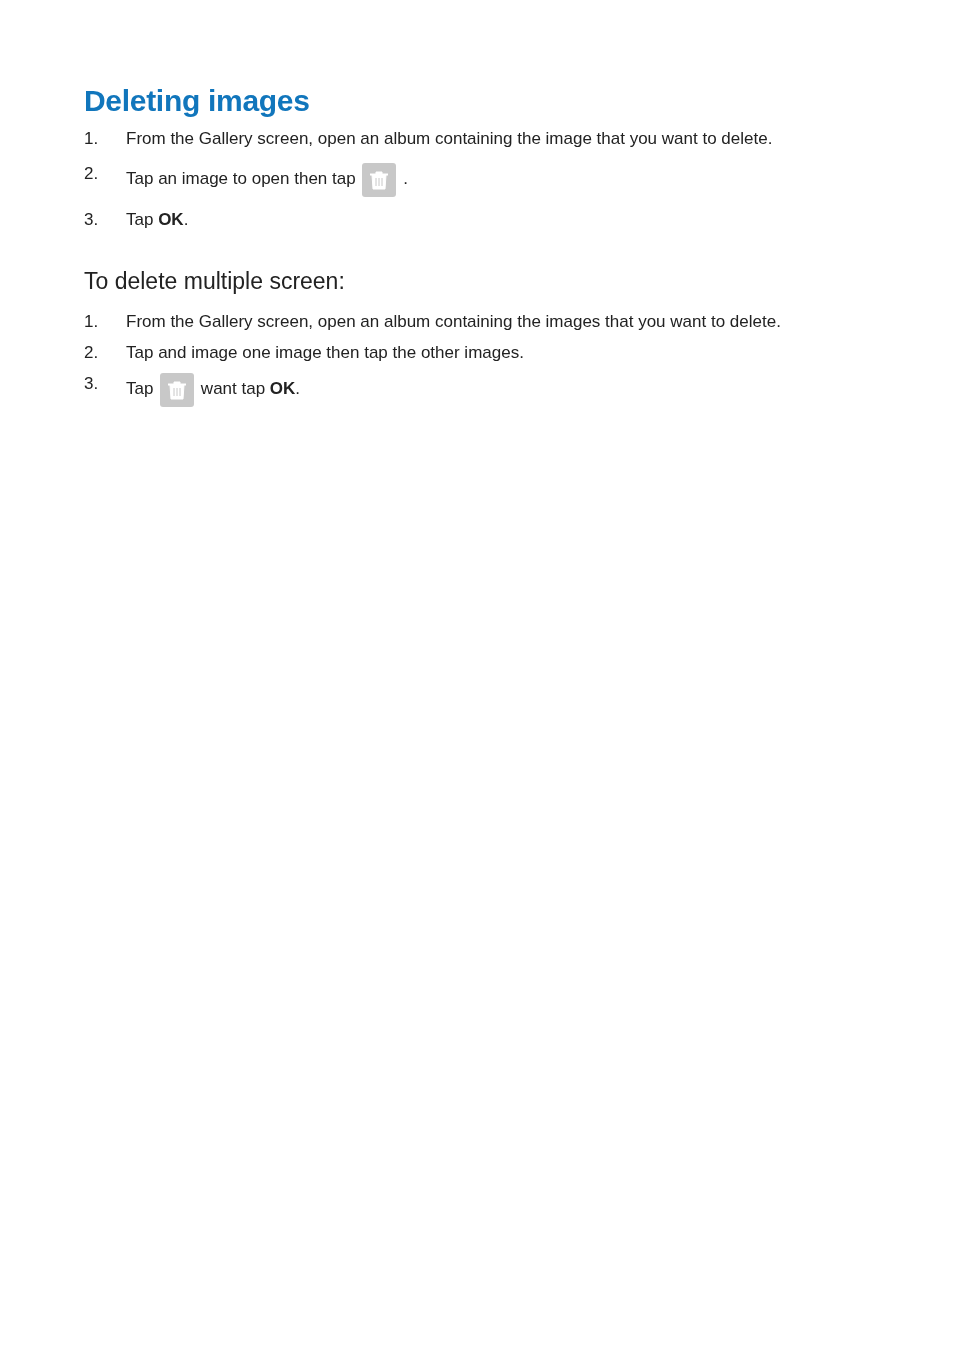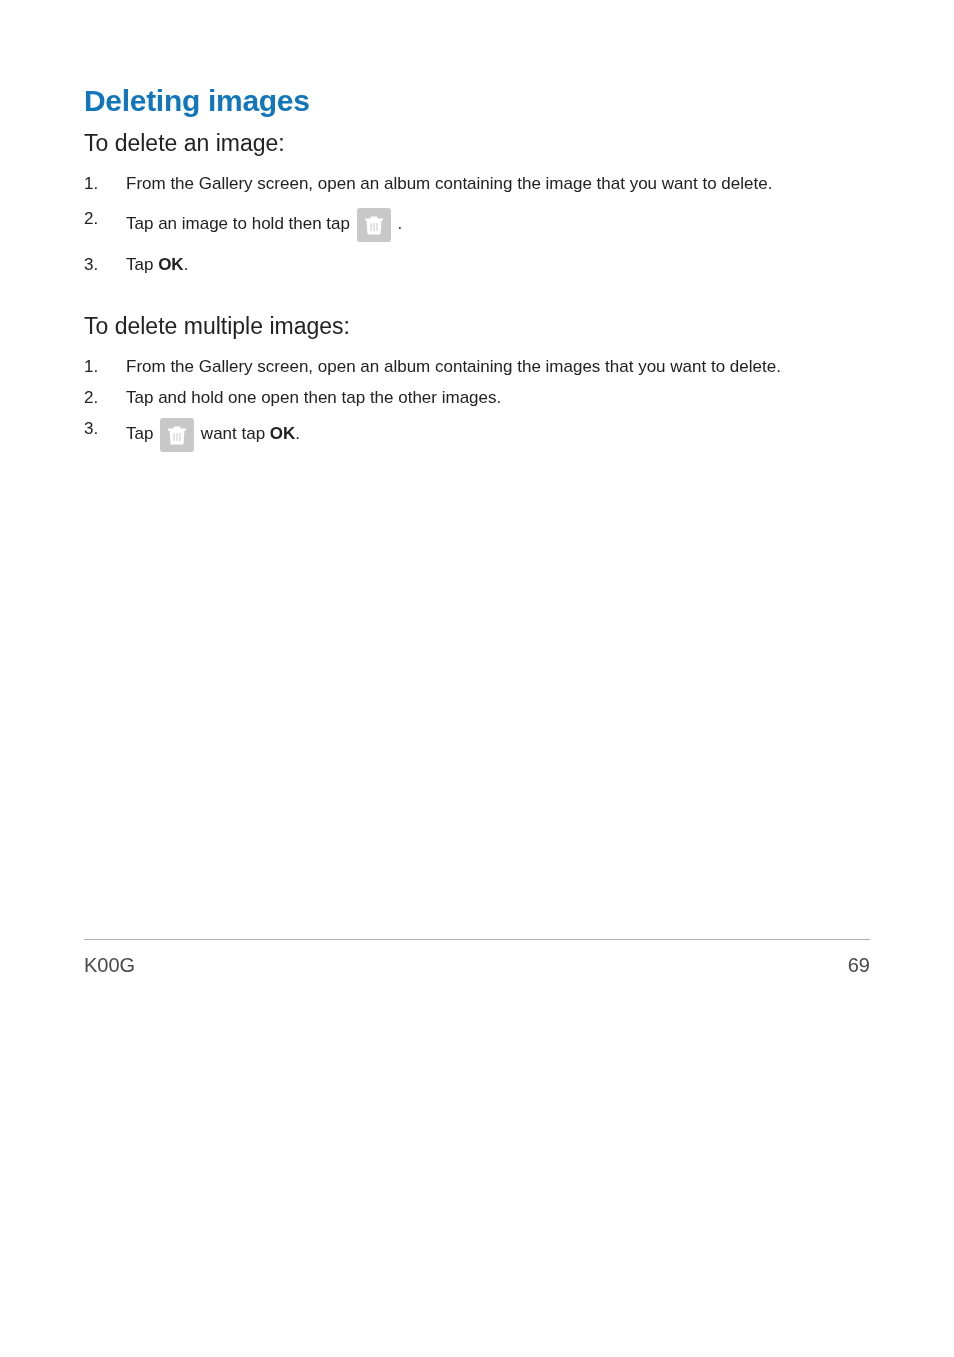--- a/index.html
+++ b/index.html
@@ -82,56 +82,48 @@
       font-size: 20px;
       color: #4a4a4a;
     }
   </style>
 </head>
 <body>
 
 <div class="page">
   <div class="heading">Deleting images</div>
 
-  <p class="para">To delete an image:</p>
 
   <ol class="steps">
     <li>From the Gallery screen, open an album containing the image that you want to delete.</li>
     <li>
-      <span>Tap an image to hold then tap </span>
+      <span>Tap an image to open then tap </span>
       <span class="inline-icon">
         <svg viewBox="0 0 18 20">
           <path d="M2 5h14l-1 14H3L2 5z M6 2h6v2H6z M0 4h18v1H0z" fill="#fff"></path>
           <path d="M6 8v8 M9 8v8 M12 8v8" stroke="#c8c8c8" stroke-width="1"></path>
         </svg>
       </span>
       <span>.</span>
     </li>
     <li>
       <span>Tap </span><span class="bold">OK</span><span>.</span>
     </li>
   </ol>
 
-  <p class="para">To delete multiple images:</p>
+  <p class="para">To delete multiple screen:</p>
 
   <div class="second">
   <ol class="steps">
     <li>From the Gallery screen, open an album containing the images that you want to delete.</li>
-    <li>Tap and hold one open then tap the other images.</li>
+    <li>Tap and image one image then tap the other images.</li>
     <li>
       <span>Tap </span><span class="inline-icon">
         <svg viewBox="0 0 18 20">
           <path d="M2 5h14l-1 14H3L2 5z M6 2h6v2H6z M0 4h18v1H0z" fill="#fff"></path>
           <path d="M6 8v8 M9 8v8 M12 8v8" stroke="#c8c8c8" stroke-width="1"></path>
         </svg>
       </span><span> want tap </span><span class="bold">OK</span><span>.</span>
     </li>
   </ol>
   </div>
 
-  <div class="footer">
-    <hr class="footer-rule">
-    <div class="footer-row">
-      <span>K00G</span>
-      <span>69</span>
-    </div>
-  </div>
 </div>
 
 </body></html>

